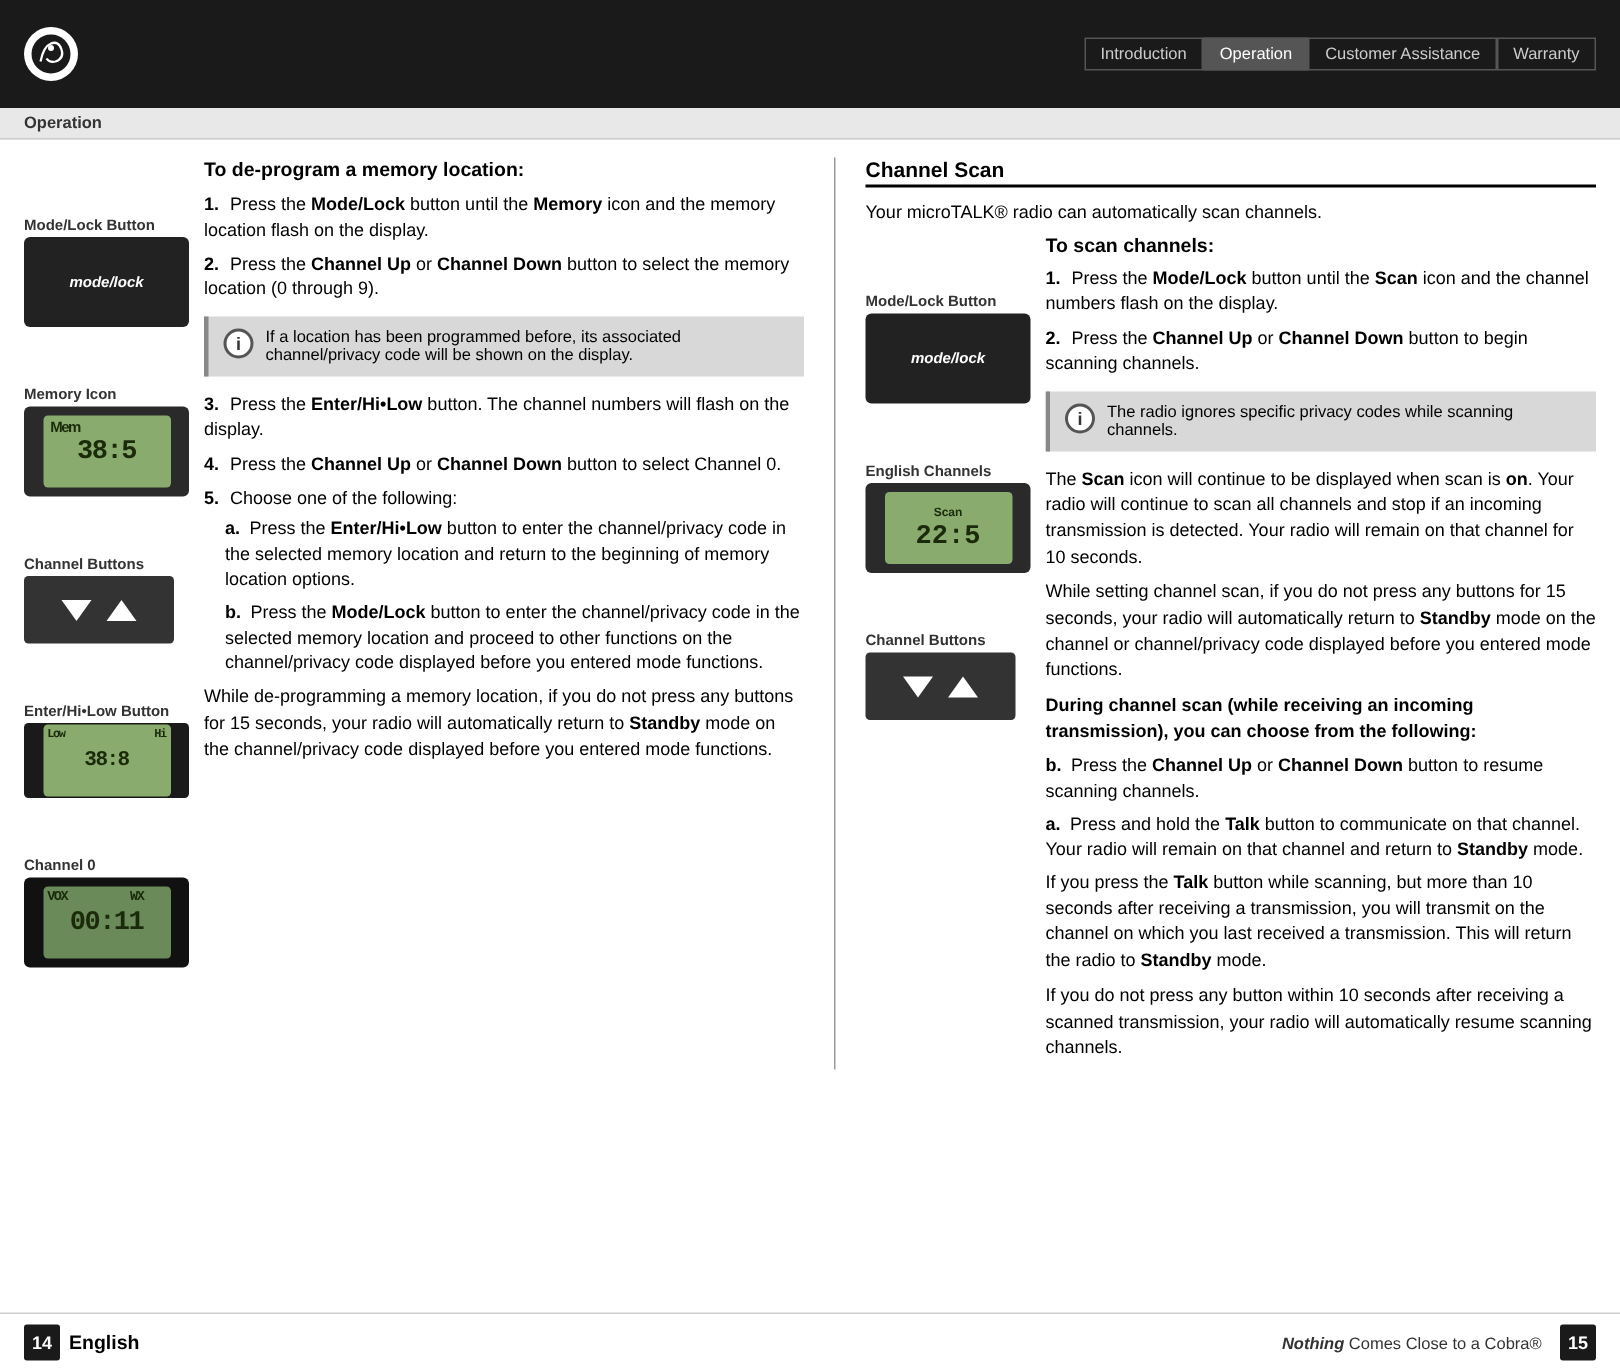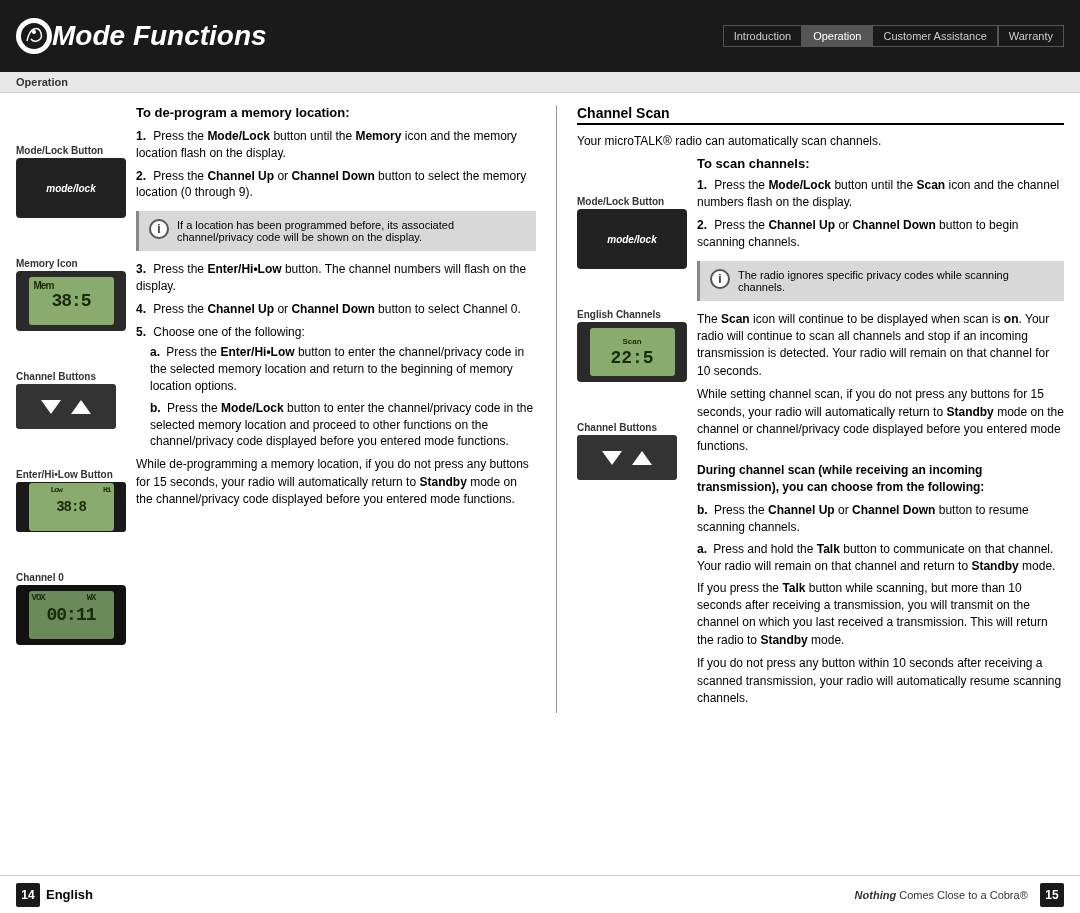--- a/index.html
+++ b/index.html
@@ -331,21 +331,20 @@
 
 <div class="header">
   <div class="header-left">
     <div class="cobra-icon-circle">
       <svg width="30" height="30" viewBox="0 0 30 30">
         <circle cx="15" cy="15" r="13" fill="#1a1a1a"></circle>
         <path d="M8 20 Q10 10 15 8 Q20 6 22 12 Q24 18 18 20 Q14 21 12 18" stroke="#fff" stroke-width="1.5" fill="none"></path>
         <circle cx="15" cy="11" r="2" fill="#fff"></circle>
       </svg>
     </div>
-    <span class="header-title">Mode Functions</span>
   </div>
   <div class="header-nav">
     <span>Introduction</span>
     <span class="active">Operation</span>
     <span>Customer Assistance</span>
     <span>Warranty</span>
   </div>
 </div>
 
 <div class="subheader">
@@ -374,21 +373,21 @@
 
         <div class="image-label">Channel Buttons</div>
         <div class="channel-btn-img">
           <div class="ch-arrow down"></div>
           <div class="ch-arrow up"></div>
         </div>
 
         <div class="image-label">Enter/Hi•Low Button</div>
         <div class="enter-hilo-img">
           <div class="lcd-display" style="font-size:14px;">
-            <span style="font-size:8px; position:absolute; top:2px; left:3px; color:#1a2a0a;margin-left:19px;">Low</span>
+            <span style="font-size:8px; position:absolute; top:2px; left:3px; color:#1a2a0a;">Low</span>
             <span style="font-size:8px; position:absolute; top:2px; right:3px; color:#1a2a0a;padding-left:47px;">Hi</span>
             38:8
           </div>
         </div>
 
         <div class="image-label">Channel 0</div>
         <div class="device-img" style="background:#111;">
           <div class="lcd-display" style="background:#6a8a5a;">
             <span style="font-size:9px; position:absolute; top:2px; left:3px; color:#1a2a0a;">VOX</span>
             <span style="font-size:9px; position:absolute; top:2px; right:18px; color:#1a2a0a;">WX</span>

